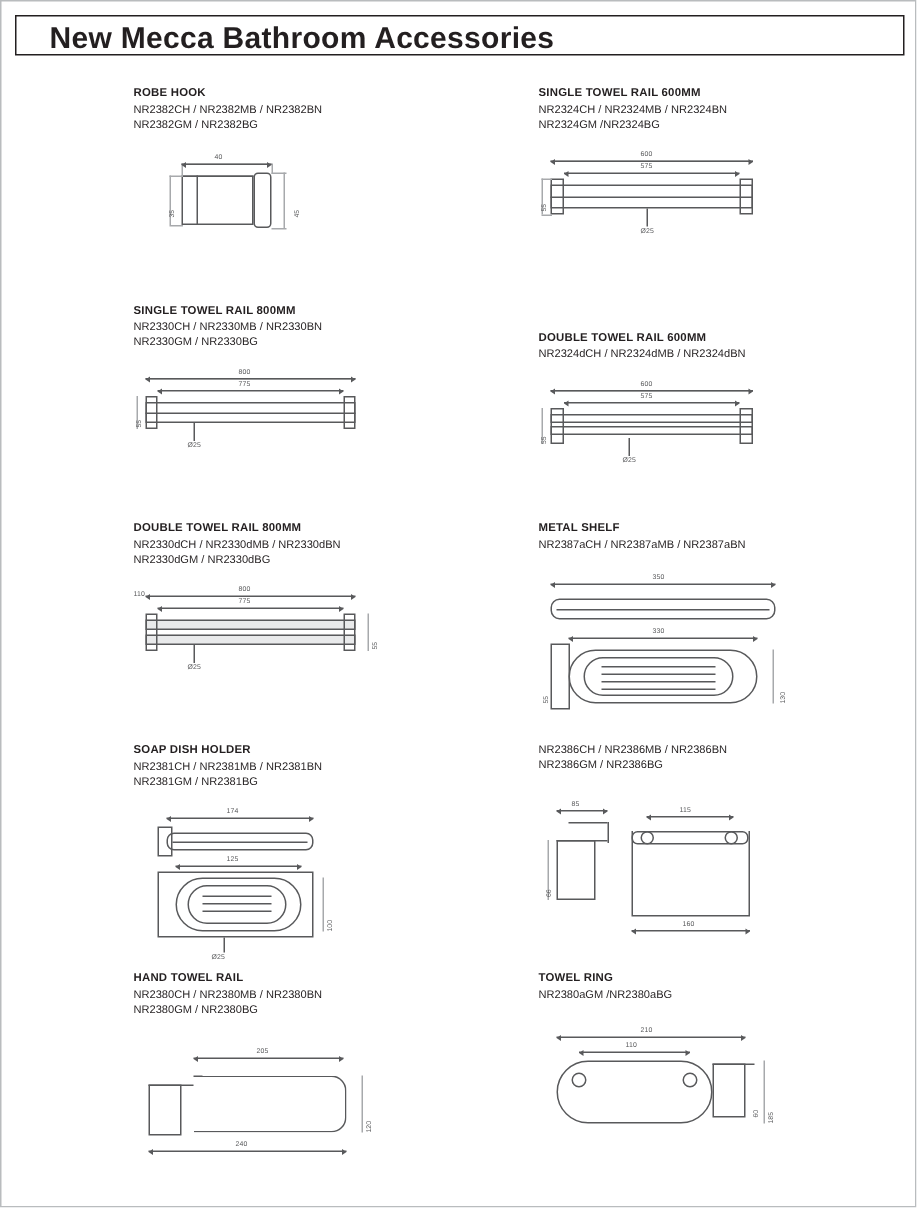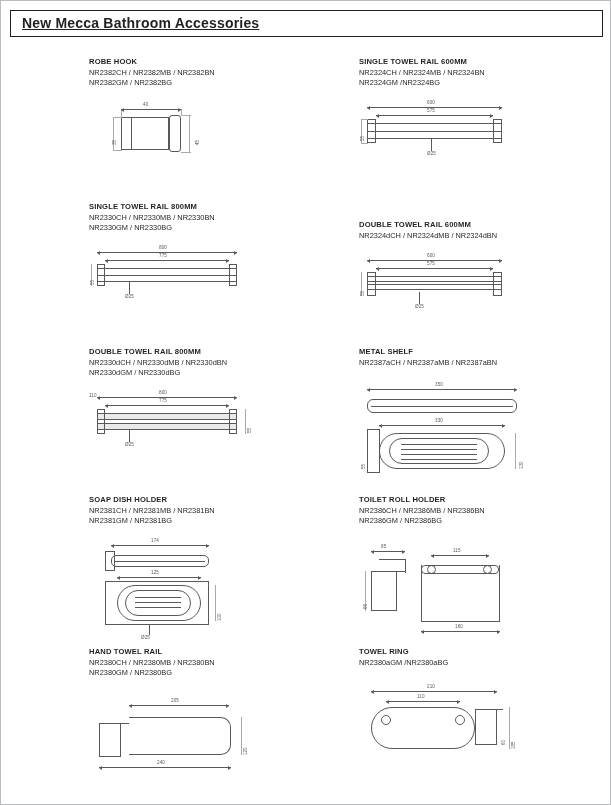--- a/index.html
+++ b/index.html
@@ -29,28 +29,27 @@
     left: 9px;
     top: 9px;
     width: 593px;
     height: 27px;
     border: 1px solid #231f20;
     background: #ffffff;
     box-sizing: border-box;
   }
   .header-title {
     position: absolute;
-    left: 11px;
+    left: 22px;
     top: 4px;
-    font-size: 14px;
+    font-size: 20px;
     font-weight: bold;
     letter-spacing: 0.2px;
     color: #231f20;
     white-space: nowrap;
-    text-decoration: underline;
   }
   
   .grid {
     position: absolute;
     left: 0;
     top: 46px;
     width: 611px;
   }
   .block {
     position: absolute;
@@ -318,21 +317,20 @@
         <div class="arrowline" style="left:28px; top:42px; width:84px;"></div>
         <div class="dim" style="left:62px; top:35px;">125</div>
         <div class="ext" style="left:126px; top:50px; height:36px;"></div>
         <div class="dimv" style="left:128px; top:86px;">100</div>
         <div class="ln" style="left:60px; top:90px; width:1px; height:10px; background:#58595b;"></div>
         <div class="dim" style="left:52px; top:100px;">Ø25</div>
       </div>
     </div>
 
     <div class="block col-right" style="top:448px;">
-      <div class="b-title">TOILET ROLL HOLDER</div>
       <div class="b-codes">NR2386CH / NR2386MB / NR2386BN</div>
       <div class="b-codes">NR2386GM / NR2386BG</div>
       <div class="drawing" style="height:120px;">
 
         <div class="rect" style="left:12px; top:36px; width:26px; height:40px;"></div>
         <div class="ln h" style="left:12px; top:36px; width:34px;"></div>
         <div class="ln v" style="left:46px; top:24px; height:14px;"></div>
         <div class="ln h" style="left:20px; top:24px; width:26px;"></div>
         <div class="arrowline" style="left:12px; top:16px; width:34px;"></div>
         <div class="dim" style="left:22px; top:9px;">85</div>

